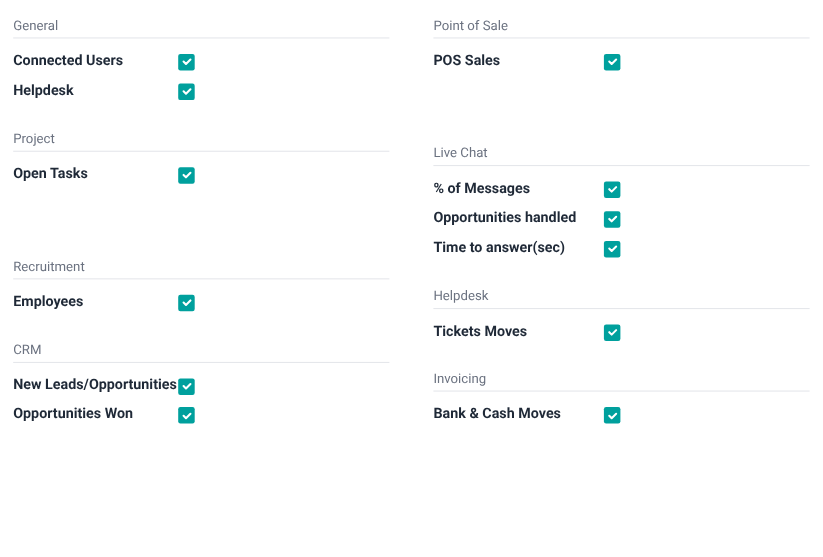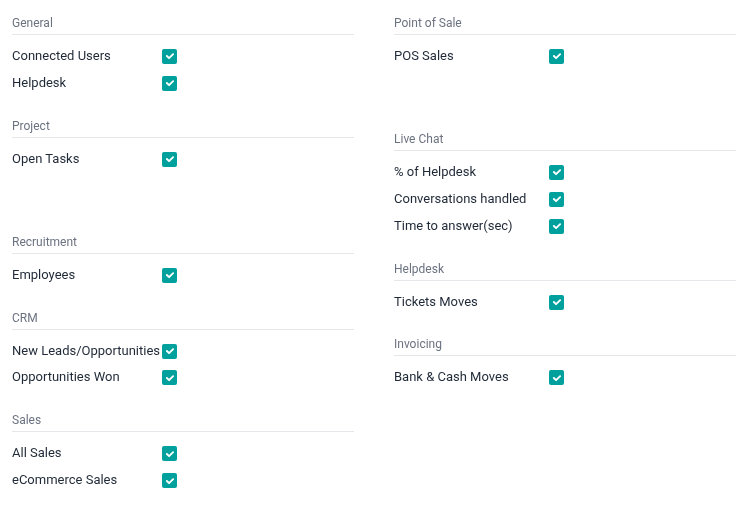--- a/index.html
+++ b/index.html
@@ -30,21 +30,21 @@
       margin-bottom: 8px;
     }
     .item {
       display: flex;
       align-items: center;
       padding: 5px 0;
     }
     .item-label {
       flex: 0 0 150px;
       font-size: 13px;
-      font-weight: 400;
+      font-weight: 700;
       color: #1f2937;
       line-height: 1.3;
     }
     .col-right .item-label {
       flex: 0 0 155px;
     }
     .check {
       width: 15px;
       height: 15px;
       background: #00a09d;
@@ -132,39 +132,20 @@
       <div class="item">
         <div class="item-label">Opportunities Won</div>
         <div class="check">
             <svg viewBox="0 0 16 16">
               <polyline points="3,8 6.5,11.5 13,5"></polyline>
             </svg>
           </div>
       </div>
     </div>
 
-    <div class="section">
-      <div class="section-title">Sales</div>
-      <div class="item">
-        <div class="item-label">All Sales</div>
-        <div class="check">
-            <svg viewBox="0 0 16 16">
-              <polyline points="3,8 6.5,11.5 13,5"></polyline>
-            </svg>
-          </div>
-      </div>
-      <div class="item">
-        <div class="item-label">eCommerce Sales</div>
-        <div class="check">
-            <svg viewBox="0 0 16 16">
-              <polyline points="3,8 6.5,11.5 13,5"></polyline>
-            </svg>
-          </div>
-      </div>
-    </div>
 
   </div>
 
   <div class="col col-right">
 
     <div class="section">
       <div class="section-title">Point of Sale</div>
       <div class="item">
         <div class="item-label">POS Sales</div>
         <div class="check">
@@ -173,29 +154,29 @@
             </svg>
           </div>
       </div>
     </div>
 
     <div class="spacer"></div>
 
     <div class="section">
       <div class="section-title">Live Chat</div>
       <div class="item">
-        <div class="item-label">% of Helpdesk</div>
-        <div class="check">
-            <svg viewBox="0 0 16 16">
-              <polyline points="3,8 6.5,11.5 13,5"></polyline>
-            </svg>
-          </div>
-      </div>
-      <div class="item">
-        <div class="item-label">Conversations handled</div>
+        <div class="item-label">% of Messages</div>
+        <div class="check">
+            <svg viewBox="0 0 16 16">
+              <polyline points="3,8 6.5,11.5 13,5"></polyline>
+            </svg>
+          </div>
+      </div>
+      <div class="item">
+        <div class="item-label">Opportunities handled</div>
         <div class="check">
             <svg viewBox="0 0 16 16">
               <polyline points="3,8 6.5,11.5 13,5"></polyline>
             </svg>
           </div>
       </div>
       <div class="item">
         <div class="item-label">Time to answer(sec)</div>
         <div class="check">
             <svg viewBox="0 0 16 16">

